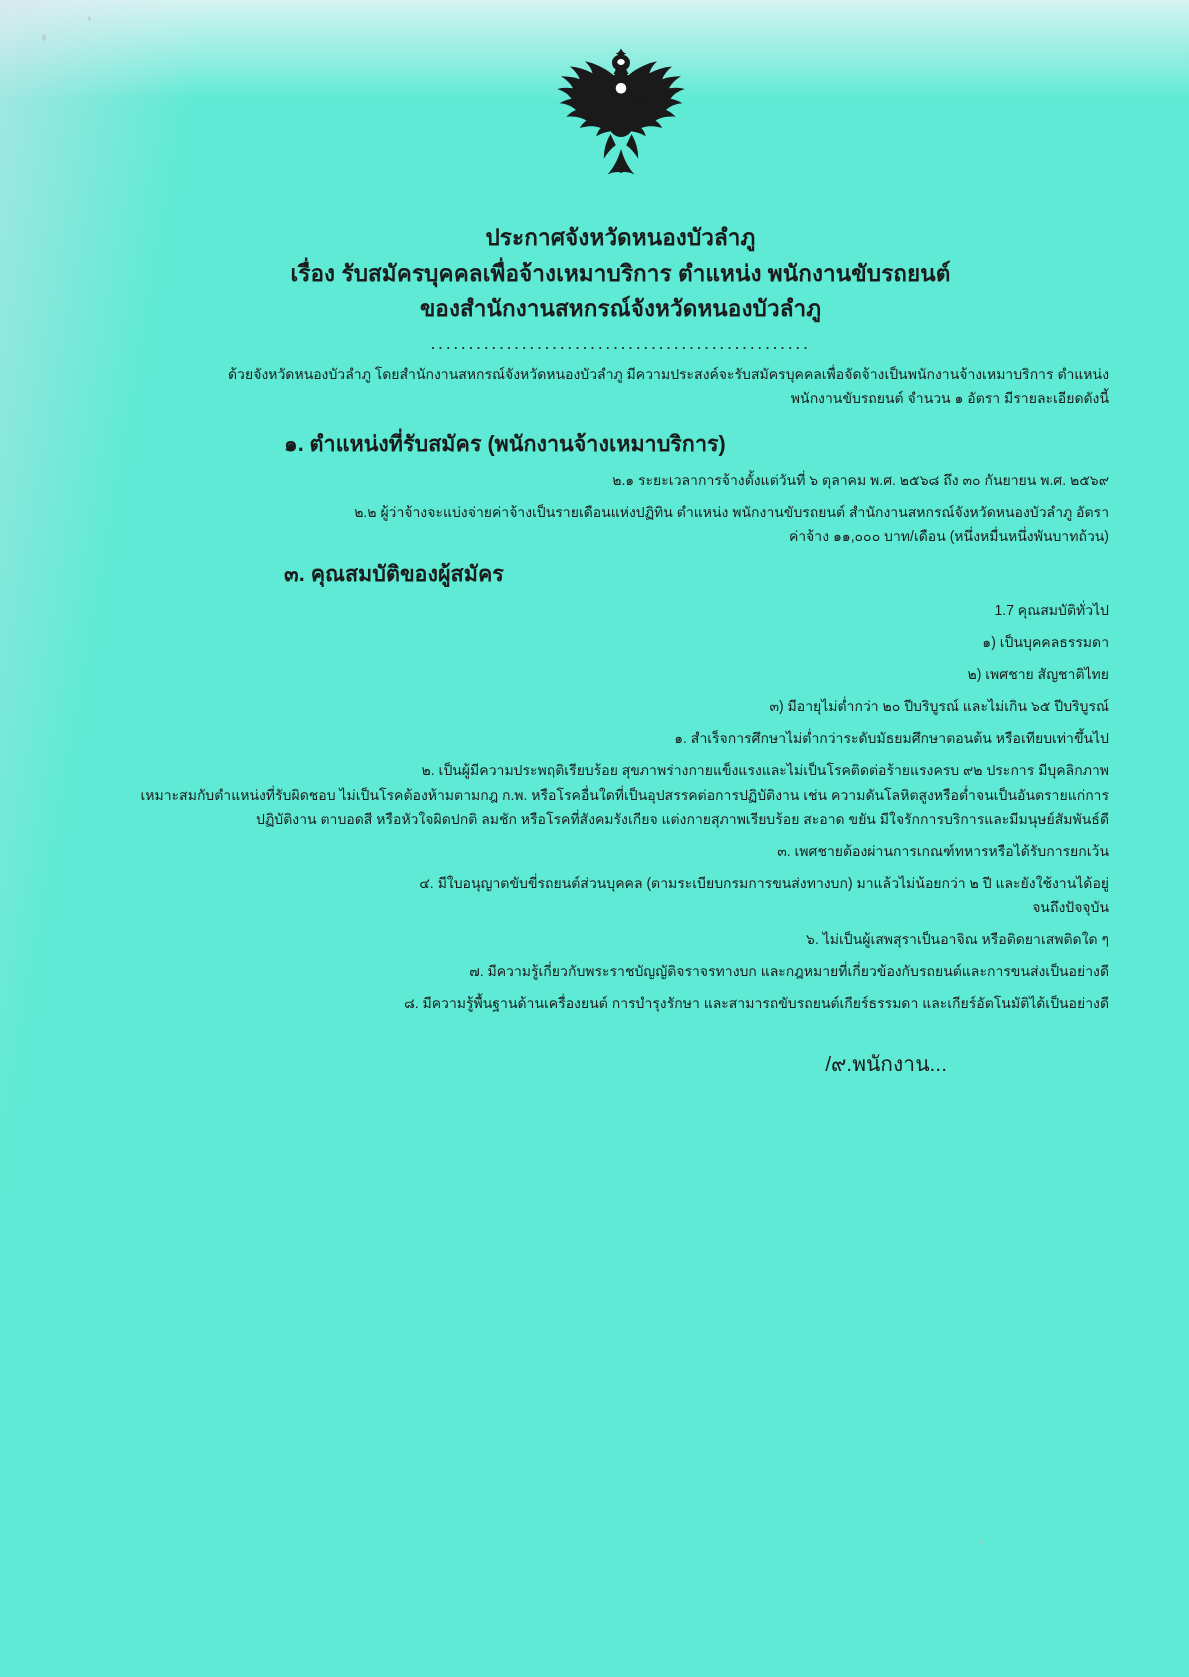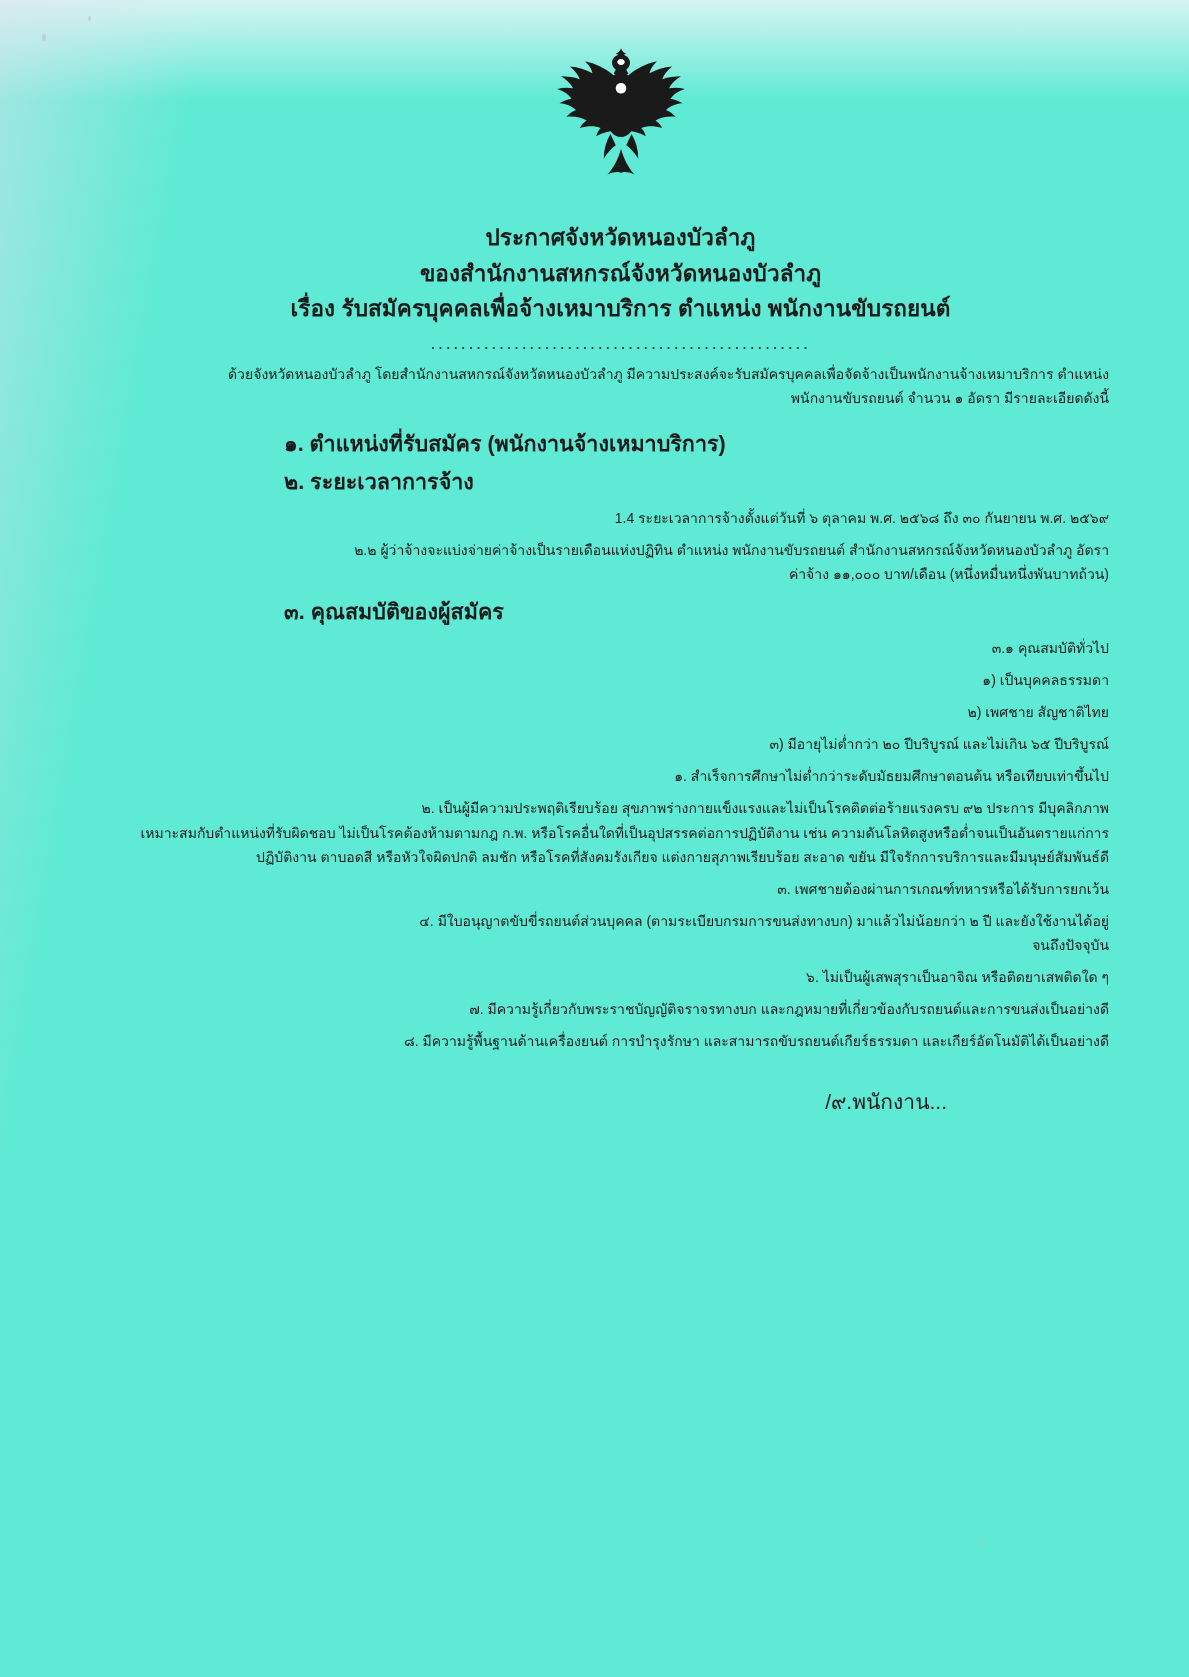--- a/index.html
+++ b/index.html
@@ -127,38 +127,37 @@
         <path d="M114 66c10 2 18 8 24 17-8-4-15-5-22-3z"></path>
 
         <path d="M86 120c-6 10-9 21-9 33 5-8 10-14 16-18z"></path>
         <path d="M114 120c6 10 9 21 9 33-5-8-10-14-16-18z"></path>
         <path d="M100 140c-4 14-10 25-18 34 9-4 15-4 18-2 3-2 9-2 18 2-8-9-14-20-18-34z"></path>
       </g>
     </svg>
 
     <div class="title-block">
       <div class="title-line">ประกาศจังหวัดหนองบัวลำภู</div>
+      <div class="title-line">เรื่อง รับสมัครบุคคลเพื่อจ้างเหมาบริการ ตำแหน่ง พนักงานขับรถยนต์</div>
       <div class="title-line">ของสำนักงานสหกรณ์จังหวัดหนองบัวลำภู</div>
-      <div class="title-line">เรื่อง รับสมัครบุคคลเพื่อจ้างเหมาบริการ ตำแหน่ง พนักงานขับรถยนต์</div>
     </div>
 
     <div class="dots">..................................................</div>
 
     <p class="indent-para">ด้วยจังหวัดหนองบัวลำภู  โดยสำนักงานสหกรณ์จังหวัดหนองบัวลำภู  มีความประสงค์จะรับสมัครบุคคลเพื่อจัดจ้างเป็นพนักงานจ้างเหมาบริการ ตำแหน่ง พนักงานขับรถยนต์ จำนวน ๑ อัตรา มีรายละเอียดดังนี้</p>
 
     <div class="spacer-sm"></div>
 
     <div class="heading">๑. ตำแหน่งที่รับสมัคร (พนักงานจ้างเหมาบริการ)</div>
 
-    <div class="heading">๒. ระยะเวลาการจ้าง</div>
-    <div class="line lvl1">1.4 ระยะเวลาการจ้างตั้งแต่วันที่ ๖ ตุลาคม พ.ศ. ๒๕๖๘ ถึง ๓๐ กันยายน พ.ศ. ๒๕๖๙</div>
+    <div class="line lvl1">๒.๑ ระยะเวลาการจ้างตั้งแต่วันที่ ๖ ตุลาคม พ.ศ. ๒๕๖๘ ถึง ๓๐ กันยายน พ.ศ. ๒๕๖๙</div>
     <div class="line lvl-hang2">๒.๒ ผู้ว่าจ้างจะแบ่งจ่ายค่าจ้างเป็นรายเดือนแห่งปฏิทิน ตำแหน่ง พนักงานขับรถยนต์ สำนักงานสหกรณ์จังหวัดหนองบัวลำภู อัตราค่าจ้าง ๑๑,๐๐๐ บาท/เดือน (หนึ่งหมื่นหนึ่งพันบาทถ้วน)</div>
 
     <div class="heading">๓. คุณสมบัติของผู้สมัคร</div>
-    <div class="line lvl2">๓.๑ คุณสมบัติทั่วไป</div>
+    <div class="line lvl2">1.7 คุณสมบัติทั่วไป</div>
     <div class="line lvl3">๑) เป็นบุคคลธรรมดา</div>
     <div class="line lvl3">๒) เพศชาย สัญชาติไทย</div>
     <div class="line lvl3">๓) มีอายุไม่ต่ำกว่า ๒๐ ปีบริบูรณ์ และไม่เกิน ๖๕ ปีบริบูรณ์</div>
 
     <div class="line lvl-hang">๑. สำเร็จการศึกษาไม่ต่ำกว่าระดับมัธยมศึกษาตอนต้น หรือเทียบเท่าขึ้นไป</div>
     <div class="line lvl-hang">๒. เป็นผู้มีความประพฤติเรียบร้อย สุขภาพร่างกายแข็งแรงและไม่เป็นโรคติดต่อร้ายแรงครบ ๙๒ ประการ มีบุคลิกภาพเหมาะสมกับตำแหน่งที่รับผิดชอบ ไม่เป็นโรคต้องห้ามตามกฎ ก.พ. หรือโรคอื่นใดที่เป็นอุปสรรคต่อการปฏิบัติงาน เช่น ความดันโลหิตสูงหรือต่ำจนเป็นอันตรายแก่การปฏิบัติงาน ตาบอดสี หรือหัวใจผิดปกติ ลมชัก หรือโรคที่สังคมรังเกียจ แต่งกายสุภาพเรียบร้อย สะอาด ขยัน มีใจรักการบริการและมีมนุษย์สัมพันธ์ดี</div>
     <div class="line lvl-hang">๓. เพศชายต้องผ่านการเกณฑ์ทหารหรือได้รับการยกเว้น</div>
     <div class="line lvl-hang">๔. มีใบอนุญาตขับขี่รถยนต์ส่วนบุคคล (ตามระเบียบกรมการขนส่งทางบก) มาแล้วไม่น้อยกว่า ๒ ปี และยังใช้งานได้อยู่จนถึงปัจจุบัน</div>
     <div class="line lvl-hang">๖. ไม่เป็นผู้เสพสุราเป็นอาจิณ หรือติดยาเสพติดใด ๆ</div>
     <div class="line lvl-hang">๗. มีความรู้เกี่ยวกับพระราชบัญญัติจราจรทางบก และกฎหมายที่เกี่ยวข้องกับรถยนต์และการขนส่งเป็นอย่างดี</div>

